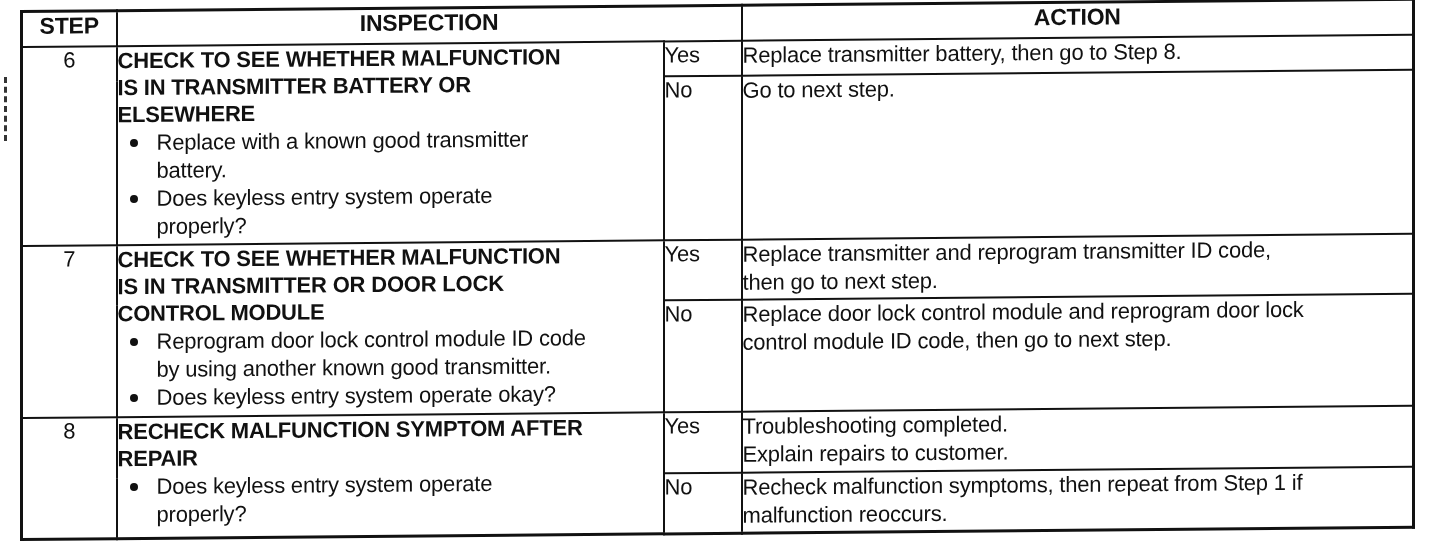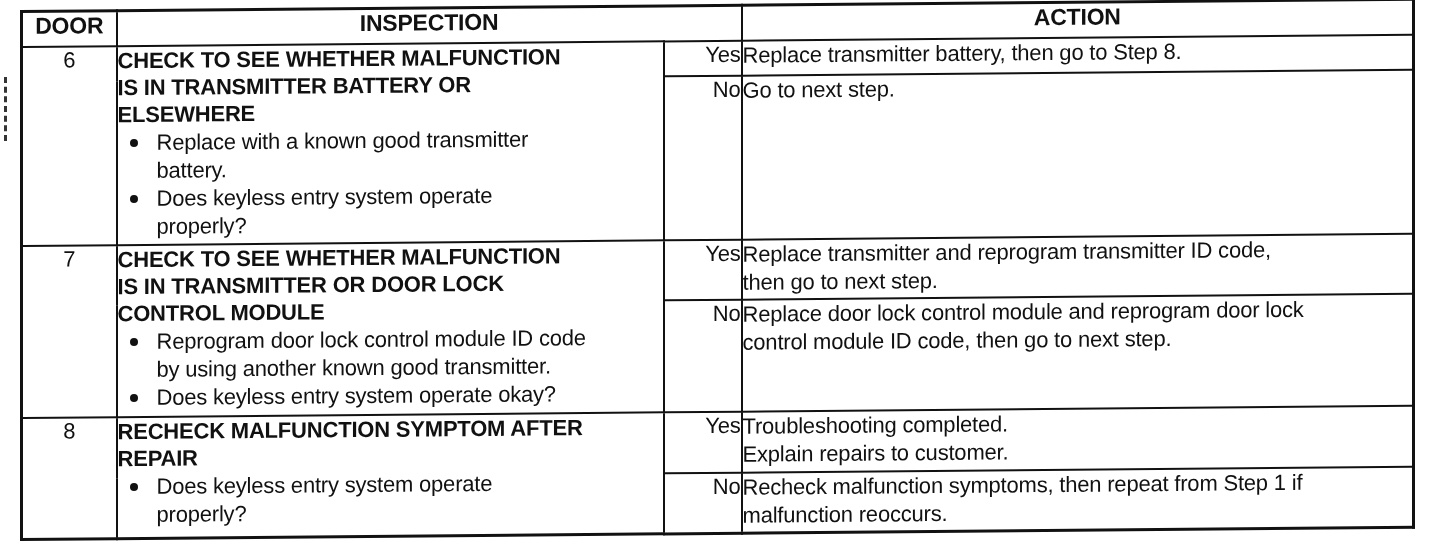--- a/index.html
+++ b/index.html
@@ -81,21 +81,21 @@
     background:var(--ink);
     margin-top:10px;
   }
   .btxt{
     margin-left:19px;
     white-space:pre-line;
     font-size:22px;
     line-height:28px;
   }
   td.yn{
-    text-align:right;
+    text-align:left;
     font-size:22px;
     padding-top:2px;
     letter-spacing:-0.2px;
   }
   td.act{
     padding:2px 8px 2px 8px;
     font-size:22px;
     line-height:28px;
     white-space:pre-line;
     letter-spacing:-0.2px;
@@ -116,21 +116,21 @@
 <div class="scan-wrap">
   <table class="tbl">
     <colgroup>
       <col style="width:95px">
       <col style="width:547px">
       <col style="width:78px">
       <col style="width:672px">
     </colgroup>
     <thead>
       <tr class="h-hdr">
-        <th>DOOR</th>
+        <th>STEP</th>
         <th colspan="2">INSPECTION</th>
         <th>ACTION</th>
       </tr>
     </thead>
     <tbody>
 
       <tr class="h-r6y">
         <td class="step" rowspan="2">6</td>
         <td class="insp" rowspan="2">
           <div class="insp-title">CHECK TO SEE WHETHER MALFUNCTION

